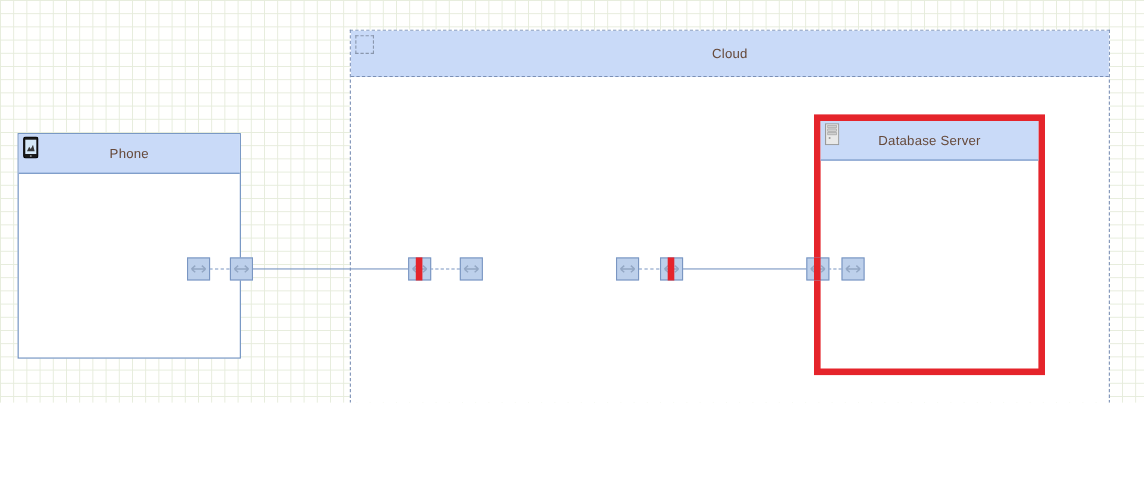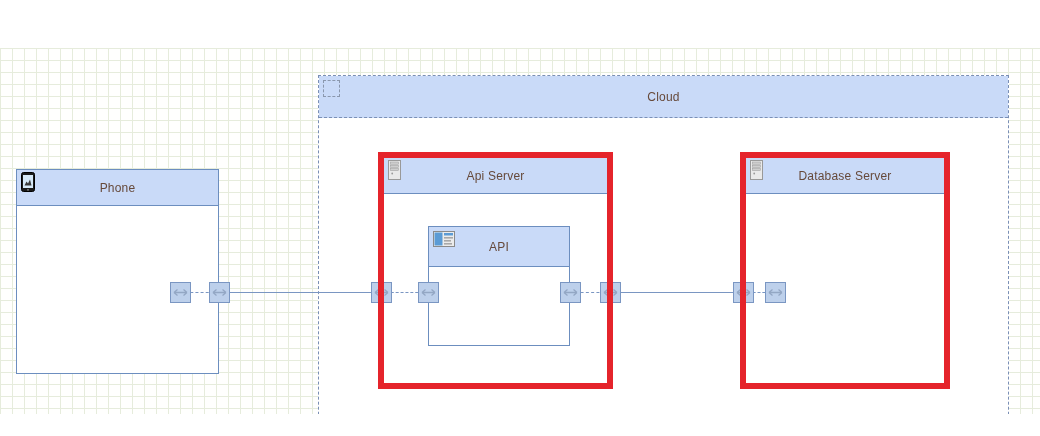--- a/index.html
+++ b/index.html
@@ -4,21 +4,20 @@
 <style>
   html,body{margin:0;padding:0;}
   body{font-family:"Liberation Sans", sans-serif;}
   #canvas{
     position:relative;width:1040px;height:366px;overflow:hidden;
     background:
       linear-gradient(to right,#e6ecdc 1px,transparent 1px),
       linear-gradient(to bottom,#e6ecdc 1px,transparent 1px),
       #fffffe;
     background-size:12px 12px,12px 12px;
-    margin-top:48px;
   }
   .abs{position:absolute;box-sizing:border-box;}
   .node{background:#fff;border:1px solid #6c8ebf;z-index:2;}
   .node-header{
     position:relative;box-sizing:border-box;width:100%;
     background:#c9daf8;border-bottom:1px solid #6c8ebf;
     display:flex;align-items:center;justify-content:center;
   }
   .node-label{font-size:12px;color:#66493a;letter-spacing:.2px;}
   .hl{border:6px solid #e5242b;z-index:2;background:#fff;}
@@ -69,50 +68,21 @@
           <rect x="2" y="3" width="10" height="13" fill="#d6e9f8"></rect>
           <path d="M3.5 13.5 L5.5 9.5 L7 11.5 L9 7.5 L10.5 13.5 Z" fill="#3a3a3a"></path>
           <circle cx="7" cy="17.8" r="0.9" fill="#8a8a8a"></circle>
         </svg>
       </span>
       <span class="node-label">Phone</span>
     </div>
   </div>
 
 
-  <div class="abs hl" style="left:378px;top:104px;width:235px;height:237px;">
-    <div class="node-header" style="height:36px;">
-      <span class="icon-tl">
-        <svg width="13" height="20" viewBox="0 0 13 20">
-          <rect x="0.5" y="0.5" width="12" height="19" fill="#e9e9e9" stroke="#999"></rect>
-          <rect x="2.5" y="2" width="8" height="2.2" fill="#cfcfcf" stroke="#999" stroke-width="0.5"></rect>
-          <rect x="2.5" y="5.2" width="8" height="2.2" fill="#cfcfcf" stroke="#999" stroke-width="0.5"></rect>
-          <rect x="2.5" y="8.4" width="8" height="2.2" fill="#cfcfcf" stroke="#999" stroke-width="0.5"></rect>
-          <circle cx="4.2" cy="13.5" r="0.9" fill="#999"></circle>
-        </svg>
-      </span>
-      <span class="node-label">Api Server</span>
-    </div>
-  </div>
 
-  <div class="abs node" style="left:428px;top:178px;width:142px;height:120px;">
-    <div class="node-header" style="height:40px;">
-      <span class="icon-tl" style="top:4px;">
-        <svg width="22" height="16" viewBox="0 0 22 16">
-          <rect x="0.5" y="0.5" width="21" height="15" fill="#ececec" stroke="#8a8a8a"></rect>
-          <rect x="1.5" y="1.5" width="8" height="13" fill="#5b9bd5"></rect>
-          <rect x="11" y="2" width="9" height="2.5" fill="#5b9bd5"></rect>
-          <rect x="11" y="6" width="9" height="1.6" fill="#a8a8a8"></rect>
-          <rect x="11" y="9" width="7" height="1.6" fill="#a8a8a8"></rect>
-          <rect x="11" y="12" width="8" height="1.6" fill="#a8a8a8"></rect>
-        </svg>
-      </span>
-      <span class="node-label">API</span>
-    </div>
-  </div>
 
   <div class="abs hl" style="left:740px;top:104px;width:210px;height:237px;">
     <div class="node-header" style="height:36px;align-items:center;">
       <span class="icon-tl">
         <svg width="13" height="20" viewBox="0 0 13 20">
           <rect x="0.5" y="0.5" width="12" height="19" fill="#e9e9e9" stroke="#999"></rect>
           <rect x="2.5" y="2" width="8" height="2.2" fill="#cfcfcf" stroke="#999" stroke-width="0.5"></rect>
           <rect x="2.5" y="5.2" width="8" height="2.2" fill="#cfcfcf" stroke="#999" stroke-width="0.5"></rect>
           <rect x="2.5" y="8.4" width="8" height="2.2" fill="#cfcfcf" stroke="#999" stroke-width="0.5"></rect>
           <circle cx="4.2" cy="13.5" r="0.9" fill="#999"></circle>

